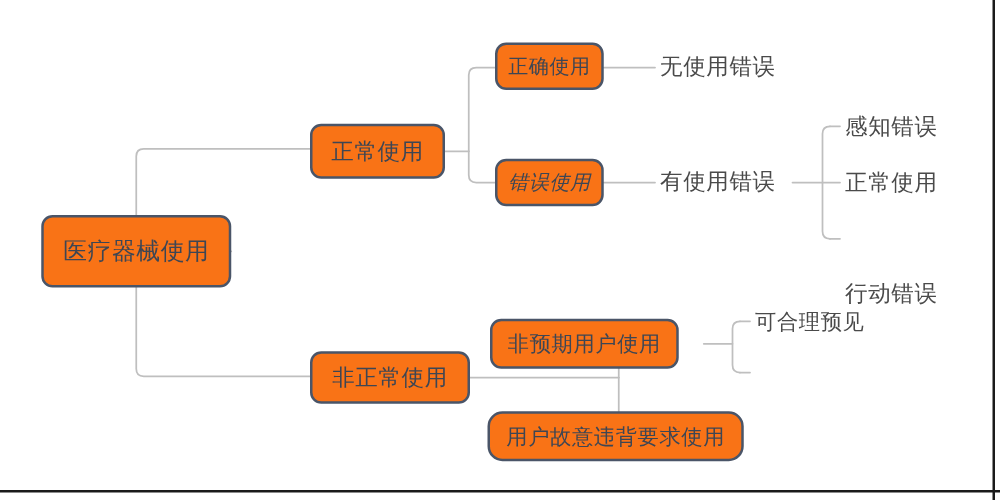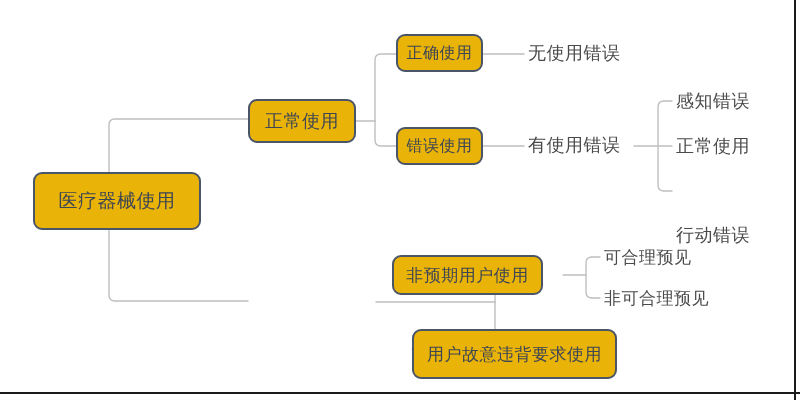--- a/index.html
+++ b/index.html
@@ -38,21 +38,21 @@
     left: 0;
     top: 0;
     width: 800px;
     height: 400px;
   }
   .node-box {
     position: absolute;
     box-sizing: border-box;
     border: 2px solid #4a5568;
     border-radius: 9px;
-    background: #eab308;
+    background: #f97316;
     color: #3d4654;
     display: flex;
     align-items: center;
     justify-content: center;
     letter-spacing: 0.5px;
     white-space: nowrap;
   }
   .leaf-text {
     position: absolute;
     color: #4a4a4a;
@@ -93,42 +93,45 @@
       <path d="M495,302 L495,281 Q495,275 489,275 L412,275"></path>
       <path d="M495,302 L495,343 Q495,349 489,349 L412,349"></path>
 
       <path d="M563,275 L586,275"></path>
       <path d="M592,257 Q586,257 586,263 L586,292 Q586,298 592,298"></path>
       <path d="M592,257 L600,257"></path>
       <path d="M592,298 L600,298"></path>
     </g>
   </svg>
 
-  <div class="node-box" style="left:33px; top:172px; width:168px; height:58px; font-size:19px;text-align:right;">
+  <div class="node-box" style="left:33px; top:172px; width:152px; height:58px; font-size:19px;text-align:right;">
     <span>医疗器械使用</span>
   </div>
 
   <div class="node-box" style="left:248px; top:99px; width:108px; height:44px; font-size:18px;text-align:center;">
     <span>正常使用</span>
   </div>
 
+  <div class="node-box" style="left:248px; top:281px; width:128px; height:42px; font-size:18px;">
+    <span>非正常使用</span>
+  </div>
 
   <div class="node-box" style="left:396px; top:34px; width:87px; height:38px; font-size:16px;">
     <span>正确使用</span>
   </div>
 
-  <div class="node-box" style="left:396px; top:127px; width:87px; height:38px; font-size:16px;">
+  <div class="node-box" style="left:396px; top:127px; width:87px; height:38px; font-size:16px;font-style:italic;">
     <span>错误使用</span>
   </div>
 
   <div class="node-box" style="left:392px; top:255px; width:151px; height:40px; font-size:17px;">
     <span>非预期用户使用</span>
   </div>
 
-  <div class="node-box" style="left:412px; top:329px; width:205px; height:50px; font-size:17px;">
+  <div class="node-box" style="left:390px; top:329px; width:205px; height:40px; font-size:17px;border-radius:12px;">
     <span>用户故意违背要求使用</span>
   </div>
 
   <div class="leaf-text" style="left:528px; top:132px; height:26px; font-size:18px;">
     <span>有使用错误</span>
   </div>
 
   <div class="leaf-text" style="left:528px; top:40px; height:26px; font-size:18px;">
     <span>无使用错误</span>
   </div>
@@ -142,20 +145,17 @@
   </div>
 
   <div class="leaf-text" style="left:676px; top:178px; height:26px; font-size:18px;margin-top:44px;">
     <span>行动错误</span>
   </div>
 
   <div class="leaf-text" style="left:604px; top:245px; height:25px; font-size:17px;">
     <span>可合理预见</span>
   </div>
 
-  <div class="leaf-text" style="left:604px; top:286px; height:25px; font-size:17px;">
-    <span>非可合理预见</span>
-  </div>
 
   <div id="frame-border-right"></div>
   <div id="frame-border-bottom"></div>
 
 </div>
 
 </body></html>

